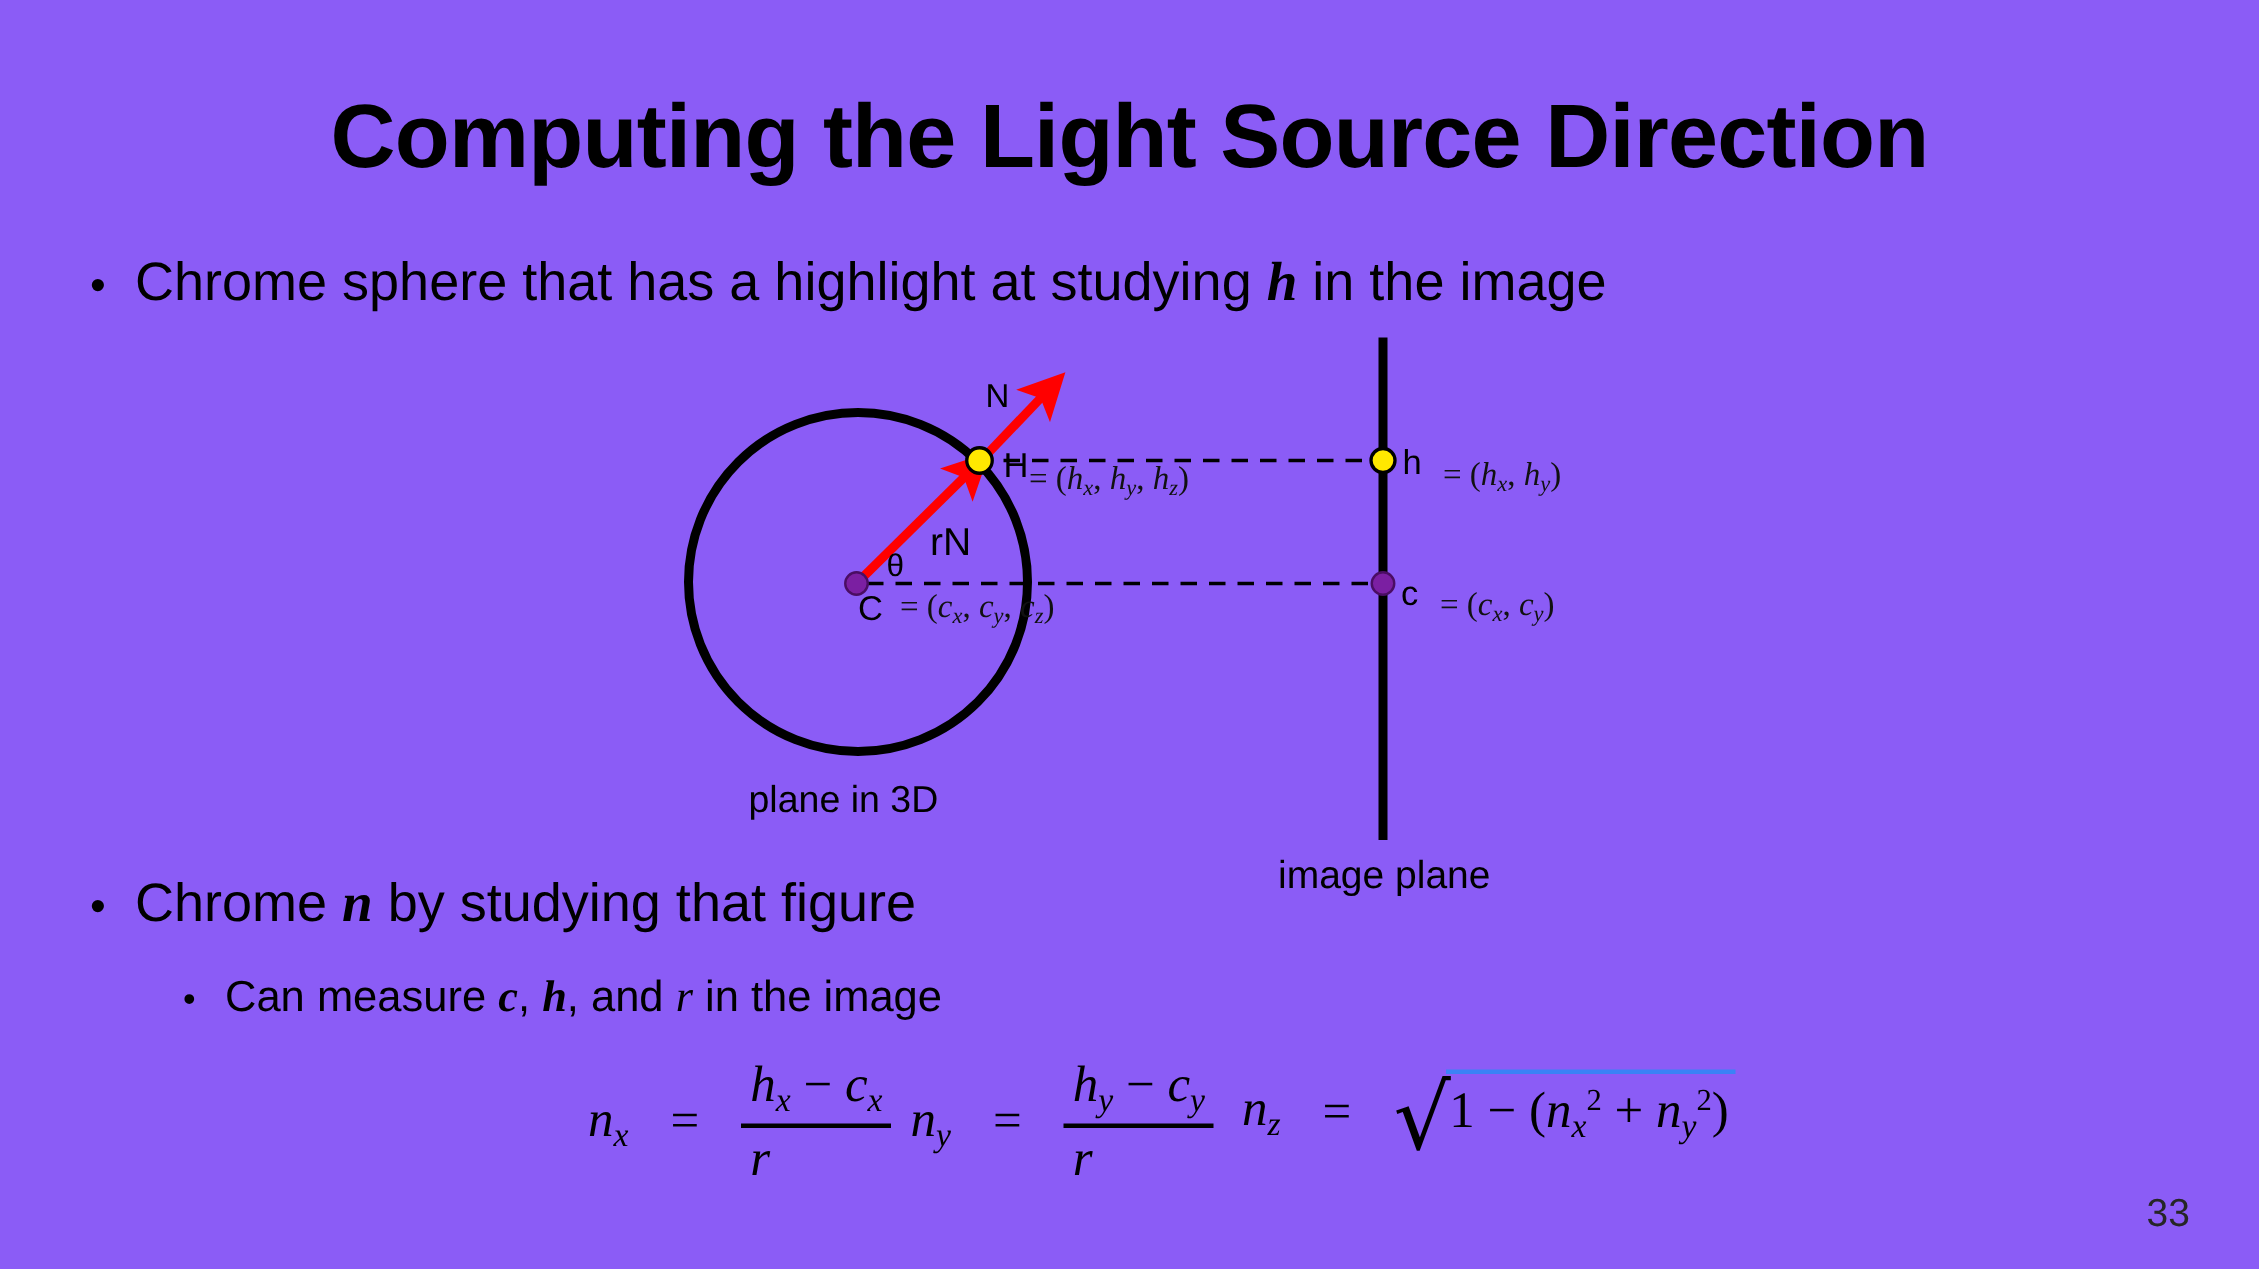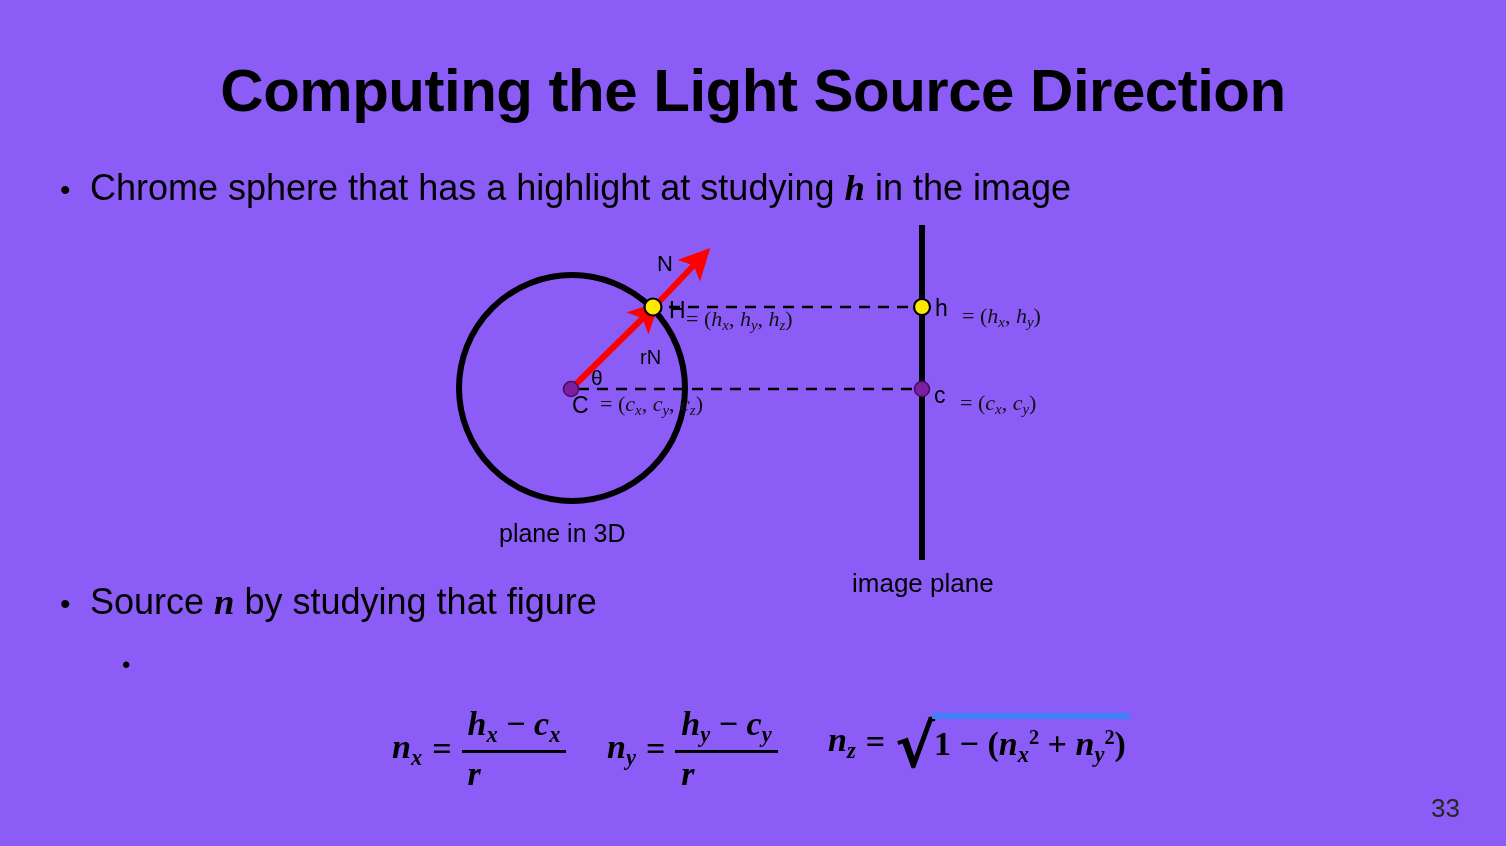--- a/index.html
+++ b/index.html
@@ -116,25 +116,26 @@
   .math-label .op {
     font-style: normal;
     font-family: "Liberation Serif", serif;
   }
 
   
   .eq {
     position: absolute;
     font-family: "Liberation Serif", serif;
     font-style: italic;
-    font-weight: bold;
+    font-weight: normal;
     color: #000000;
     white-space: nowrap;
     display: flex;
     align-items: center;
+    gap: 18px;
   }
   .eq .lhs {
     font-size: 34px;
   }
   .eq .eqsign {
     font-size: 34px;
     font-style: normal;
     padding: 0 10px;
   }
   .frac {
@@ -176,21 +177,21 @@
   }
   .sqrt-sign {
     font-size: 60px;
     font-style: normal;
     line-height: 1;
     font-family: "DejaVu Sans", sans-serif;
     position: relative;
     top: 4px;
   }
   .sqrt-body {
-    border-top: 6px solid #3b82f6;
+    border-top: 3px solid #3b82f6;
     padding: 6px 4px 0 2px;
     font-size: 34px;
     margin-left: -3px;
     position: relative;
     top: 1px;
   }
 
   
   .page-number {
     position: absolute;
@@ -238,21 +239,21 @@
 
     <circle cx="571" cy="389" r="7.5" fill="#7B1FA2" stroke="#4A0D63" stroke-width="1.6"></circle>
 
     <circle cx="922" cy="307" r="8" fill="#FFE800" stroke="#000000" stroke-width="2.2"></circle>
 
     <circle cx="922" cy="389" r="7.5" fill="#7B1FA2" stroke="#4A0D63" stroke-width="1.6"></circle>
   </svg>
 
   <div class="fig-label" style="left:657px; top:251px; font-size:22px;">N</div>
 
-  <div class="fig-label" style="left:640px; top:346px; font-size:20px;">rN</div>
+  <div class="fig-label" style="left:620px; top:346px; font-size:26px;">rN</div>
 
   <div class="fig-label" style="left:591px; top:366px; font-size:21px;">θ</div>
 
   <div class="fig-label" style="left:669px; top:297px; font-size:23px;">H</div>
 
   <div class="math-label" style="left:686px; top:306px; font-size:22px;">
     <span class="op">= (</span><span>h<sub>x</sub></span><span class="op">, </span><span>h<sub>y</sub></span><span class="op">, </span><span>h<sub>z</sub></span><span class="op">)</span>
   </div>
 
   <div class="fig-label" style="left:572px; top:392px; font-size:23px;">C</div>
@@ -273,26 +274,29 @@
     <span class="op">= (</span><span>c<sub>x</sub></span><span class="op">, </span><span>c<sub>y</sub></span><span class="op">)</span>
   </div>
 
   <div class="fig-label" style="left:499px; top:519px; font-size:25px;">plane in 3D</div>
 
   <div class="fig-label" style="left:832px; top:568px; font-size:26px;margin-left:20px;">image plane</div>
 
   <div class="bullet-l1" style="left:50px; top:580px;">
     <span class="dot">•</span>
     <span>
-      <span>Source </span><span class="mvar">n</span><span> by studying that figure</span>
+      <span>Chrome </span><span class="mvar">n</span><span> by studying that figure</span>
     </span>
   </div>
 
   <div class="bullet-l2" style="left:110px; top:647px;">
     <span class="dot">•</span>
+    <span>
+      <span>Can measure </span><span class="mvar">c</span><span>, </span><span class="mvar">h</span><span>, and </span><span class="mvar-light">r</span><span> in the image</span>
+    </span>
   </div>
 
   <div class="eq" style="left:392px; top:705px;">
     <span class="lhs"><span>n</span><span class="sub">x</span></span>
     <span class="eqsign">=</span>
     <span class="frac">
       <span class="num"><span>h</span><span class="sub">x</span><span class="opnorm">&nbsp;</span><span class="opnorm">−</span><span class="opnorm">&nbsp;</span><span>c</span><span class="sub">x</span></span>
       <span class="bar"></span>
       <span class="den">r</span>
     </span>

